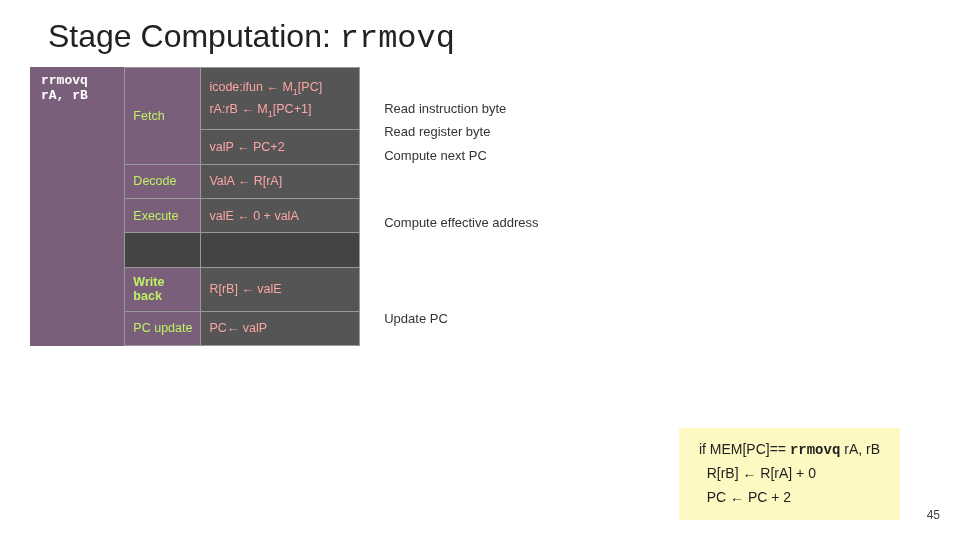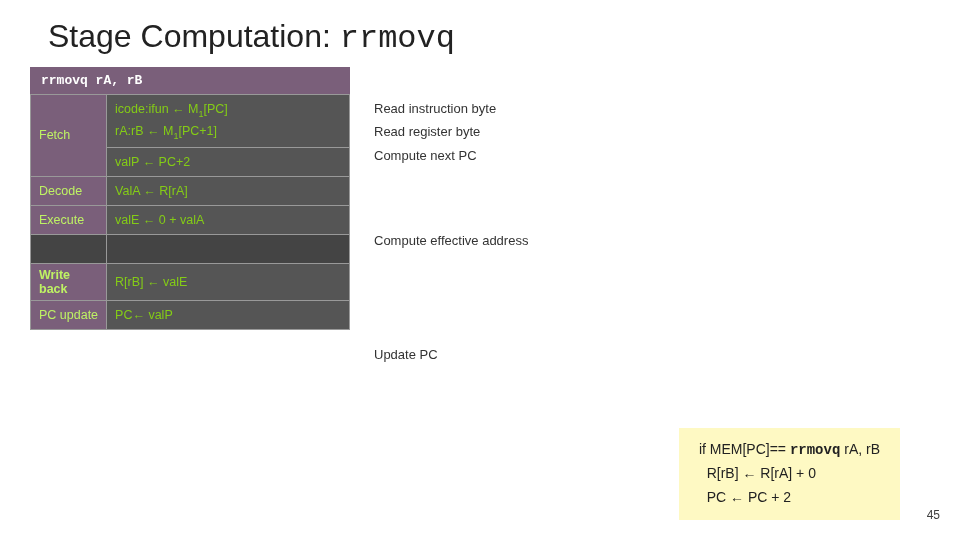--- a/index.html
+++ b/index.html
@@ -26,21 +26,21 @@
     .main-content {
       display: flex;
       flex-direction: row;
       padding: 0 30px;
       gap: 24px;
     }
 
     
     .table-area {
       display: flex;
-      flex-direction: column;
+      flex-direction: row;
       min-width: 320px;
     }
 
     .instruction-row {
       background: #7a5f7a;
       color: #fff;
       font-family: 'Courier New', monospace;
       font-size: 13px;
       padding: 5px 10px;
       font-weight: bold;
@@ -65,21 +65,21 @@
       font-size: 13px;
       font-weight: normal;
       white-space: nowrap;
       width: 70px;
       vertical-align: top;
       padding: 6px 8px;
     }
 
     .stage-ops {
       background: #555;
-      color: #84cc16;
+      color: #fca5a5;
       font-size: 12px;
       padding: 4px 8px;
     }
 
     .stage-ops .op-line {
       display: block;
       line-height: 1.6;
       font-family: Arial, sans-serif;
     }
 
@@ -87,21 +87,21 @@
     .row-dark {
       background: #444;
     }
 
     
     .annotations {
       display: flex;
       flex-direction: column;
       justify-content: flex-start;
       padding-top: 30px;
-      gap: 18px;
+      gap: 0;
       font-size: 13px;
       color: #222;
     }
 
     .annotation-line {
       line-height: 1.8;
       color: #333;
       font-size: 13px;
     }
 

